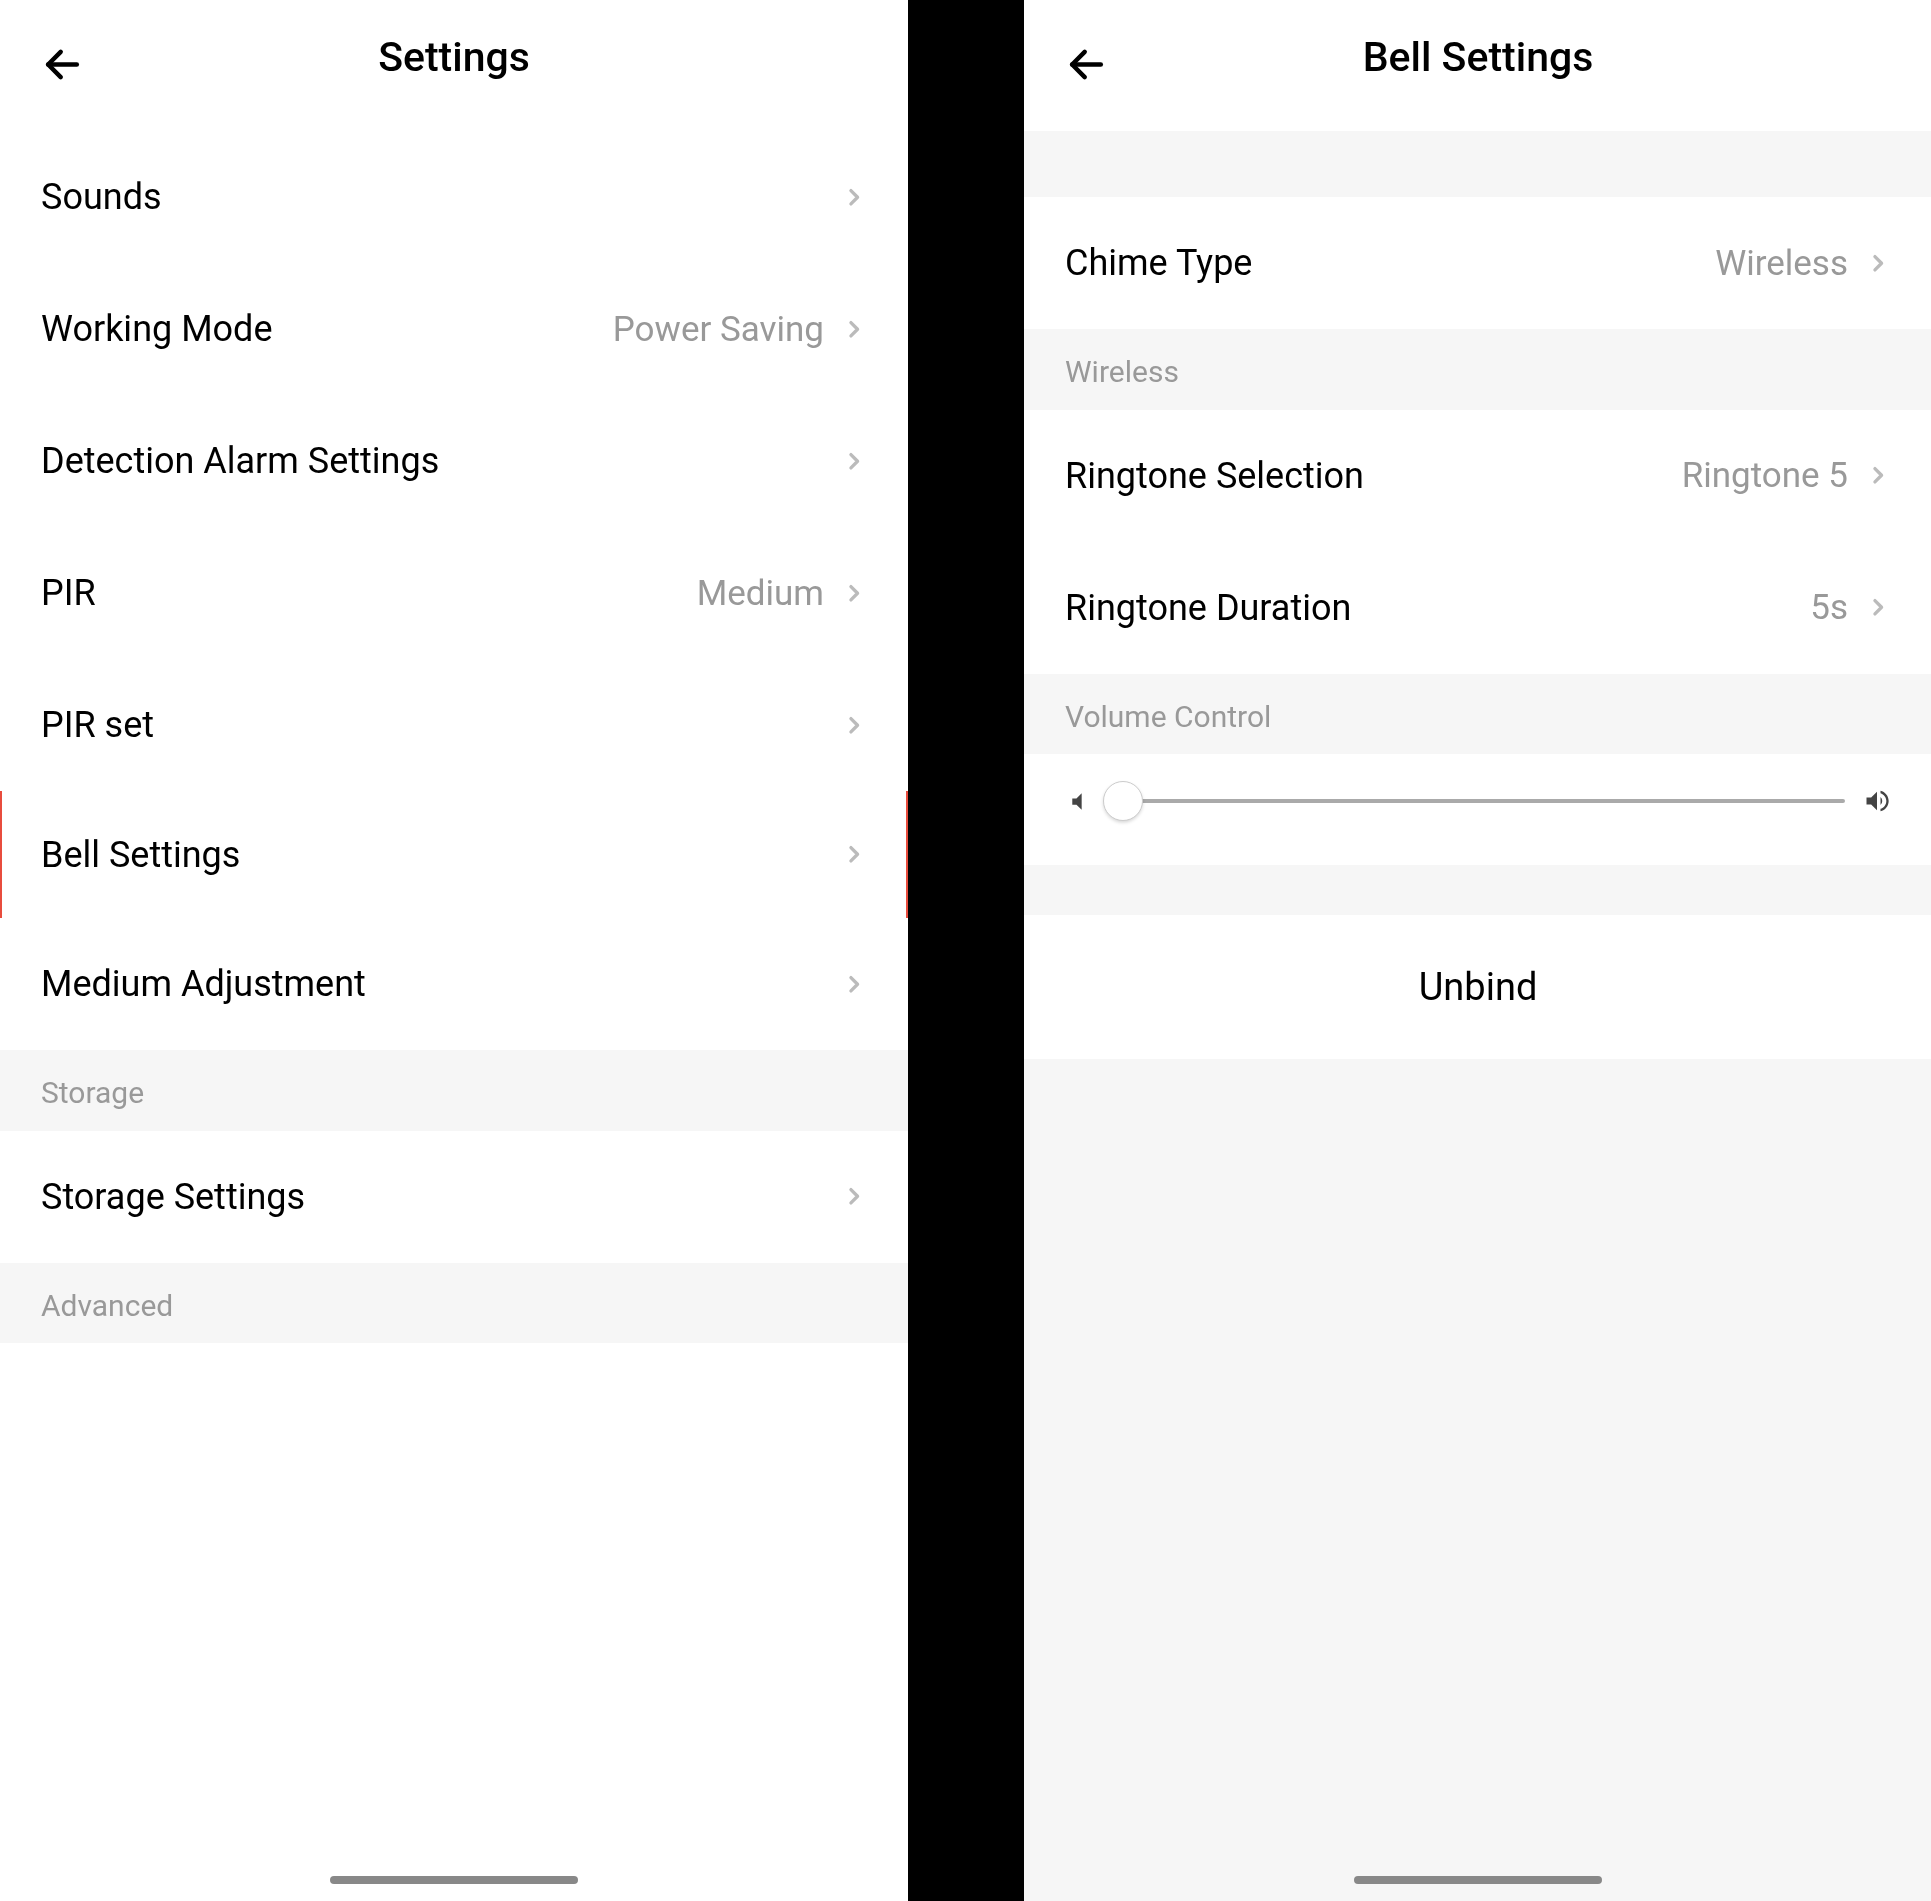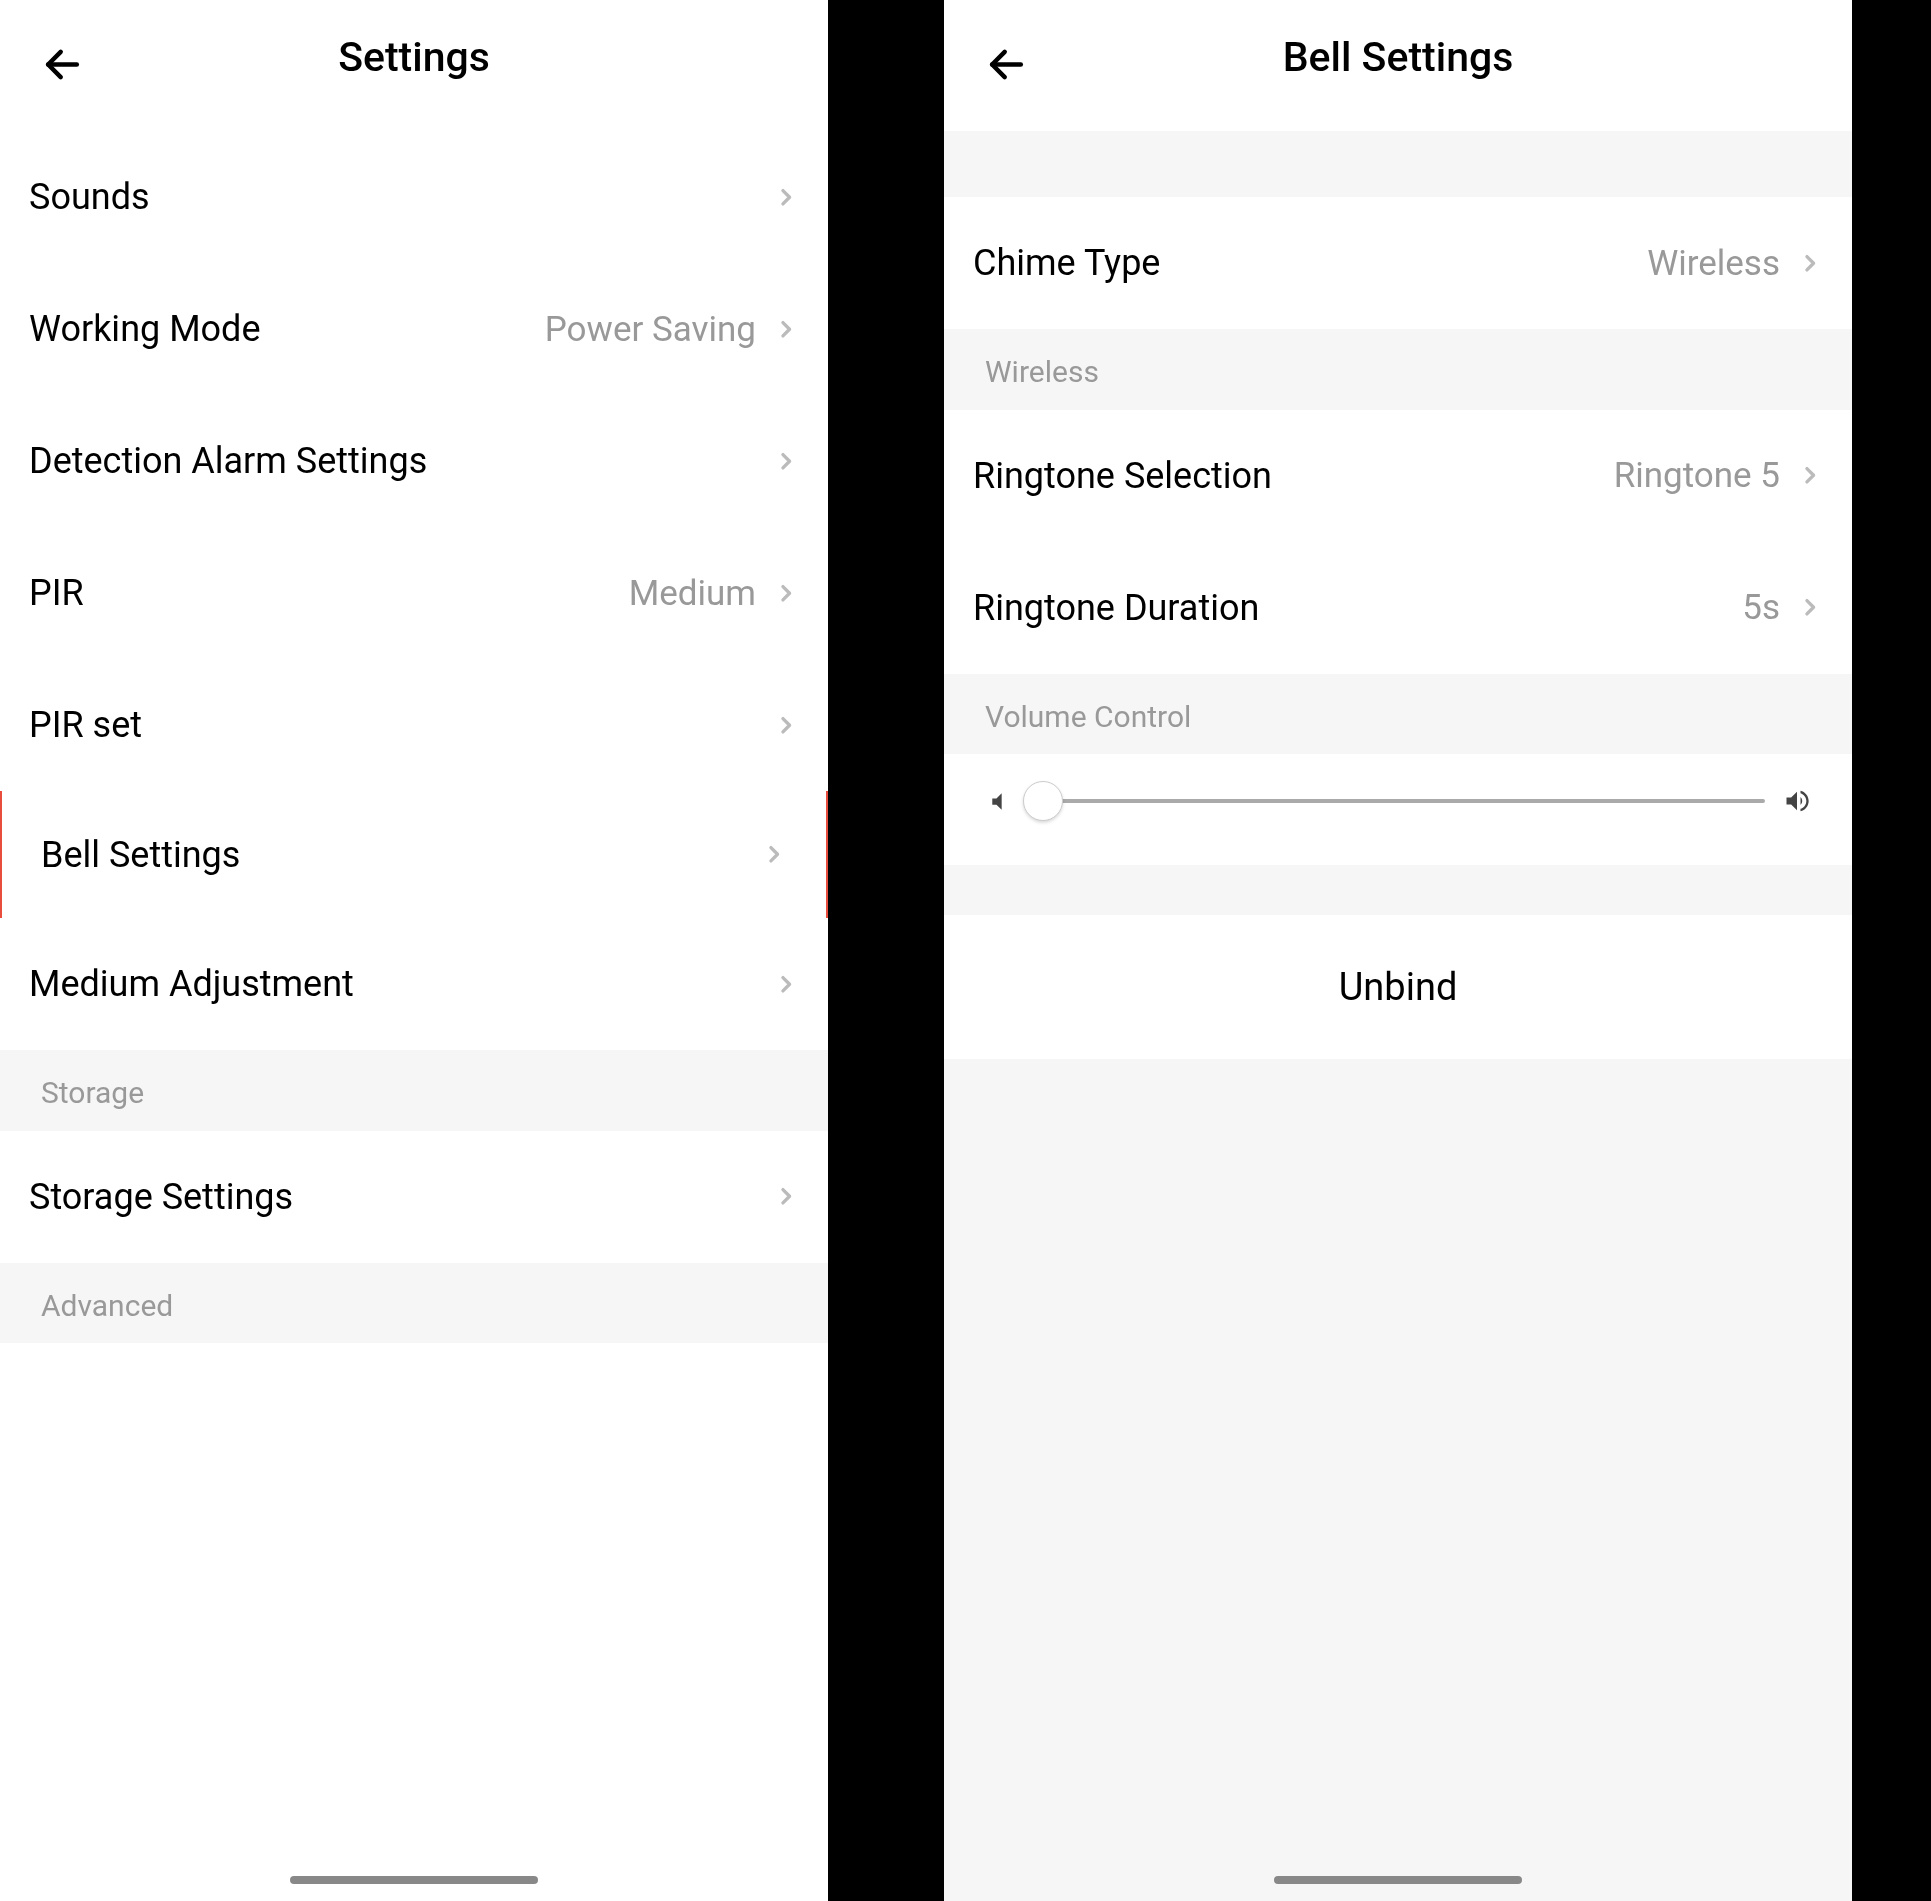--- a/index.html
+++ b/index.html
@@ -14,21 +14,21 @@
       width: 1932px;
       height: 1902px;
     }
     .screen {
       background: #fff;
       display: flex;
       flex-direction: column;
       position: relative;
     }
     .screen-left {
-      width: 828px;
+      width: 908px;
       height: 1902px;
     }
     .screen-right {
       width: 908px;
       height: 1902px;
       margin-left: 116px;
       background: #f6f6f6;
     }
     .header {
       display: flex;
@@ -53,21 +53,21 @@
     .section-header {
       padding: 25px 41px 20.7px;
       font-size: 30px;
       color: #999;
       background: #f6f6f6;
     }
     .row {
       display: flex;
       align-items: center;
       justify-content: space-between;
-      padding: 45px 29px;
+      padding: 45px 41px;
       background: #fff;
       position: relative;
     }
     .row-label {
       font-size: 36px;
       color: #000;
       font-weight: 400;
     }
     .row-right {
       display: flex;

